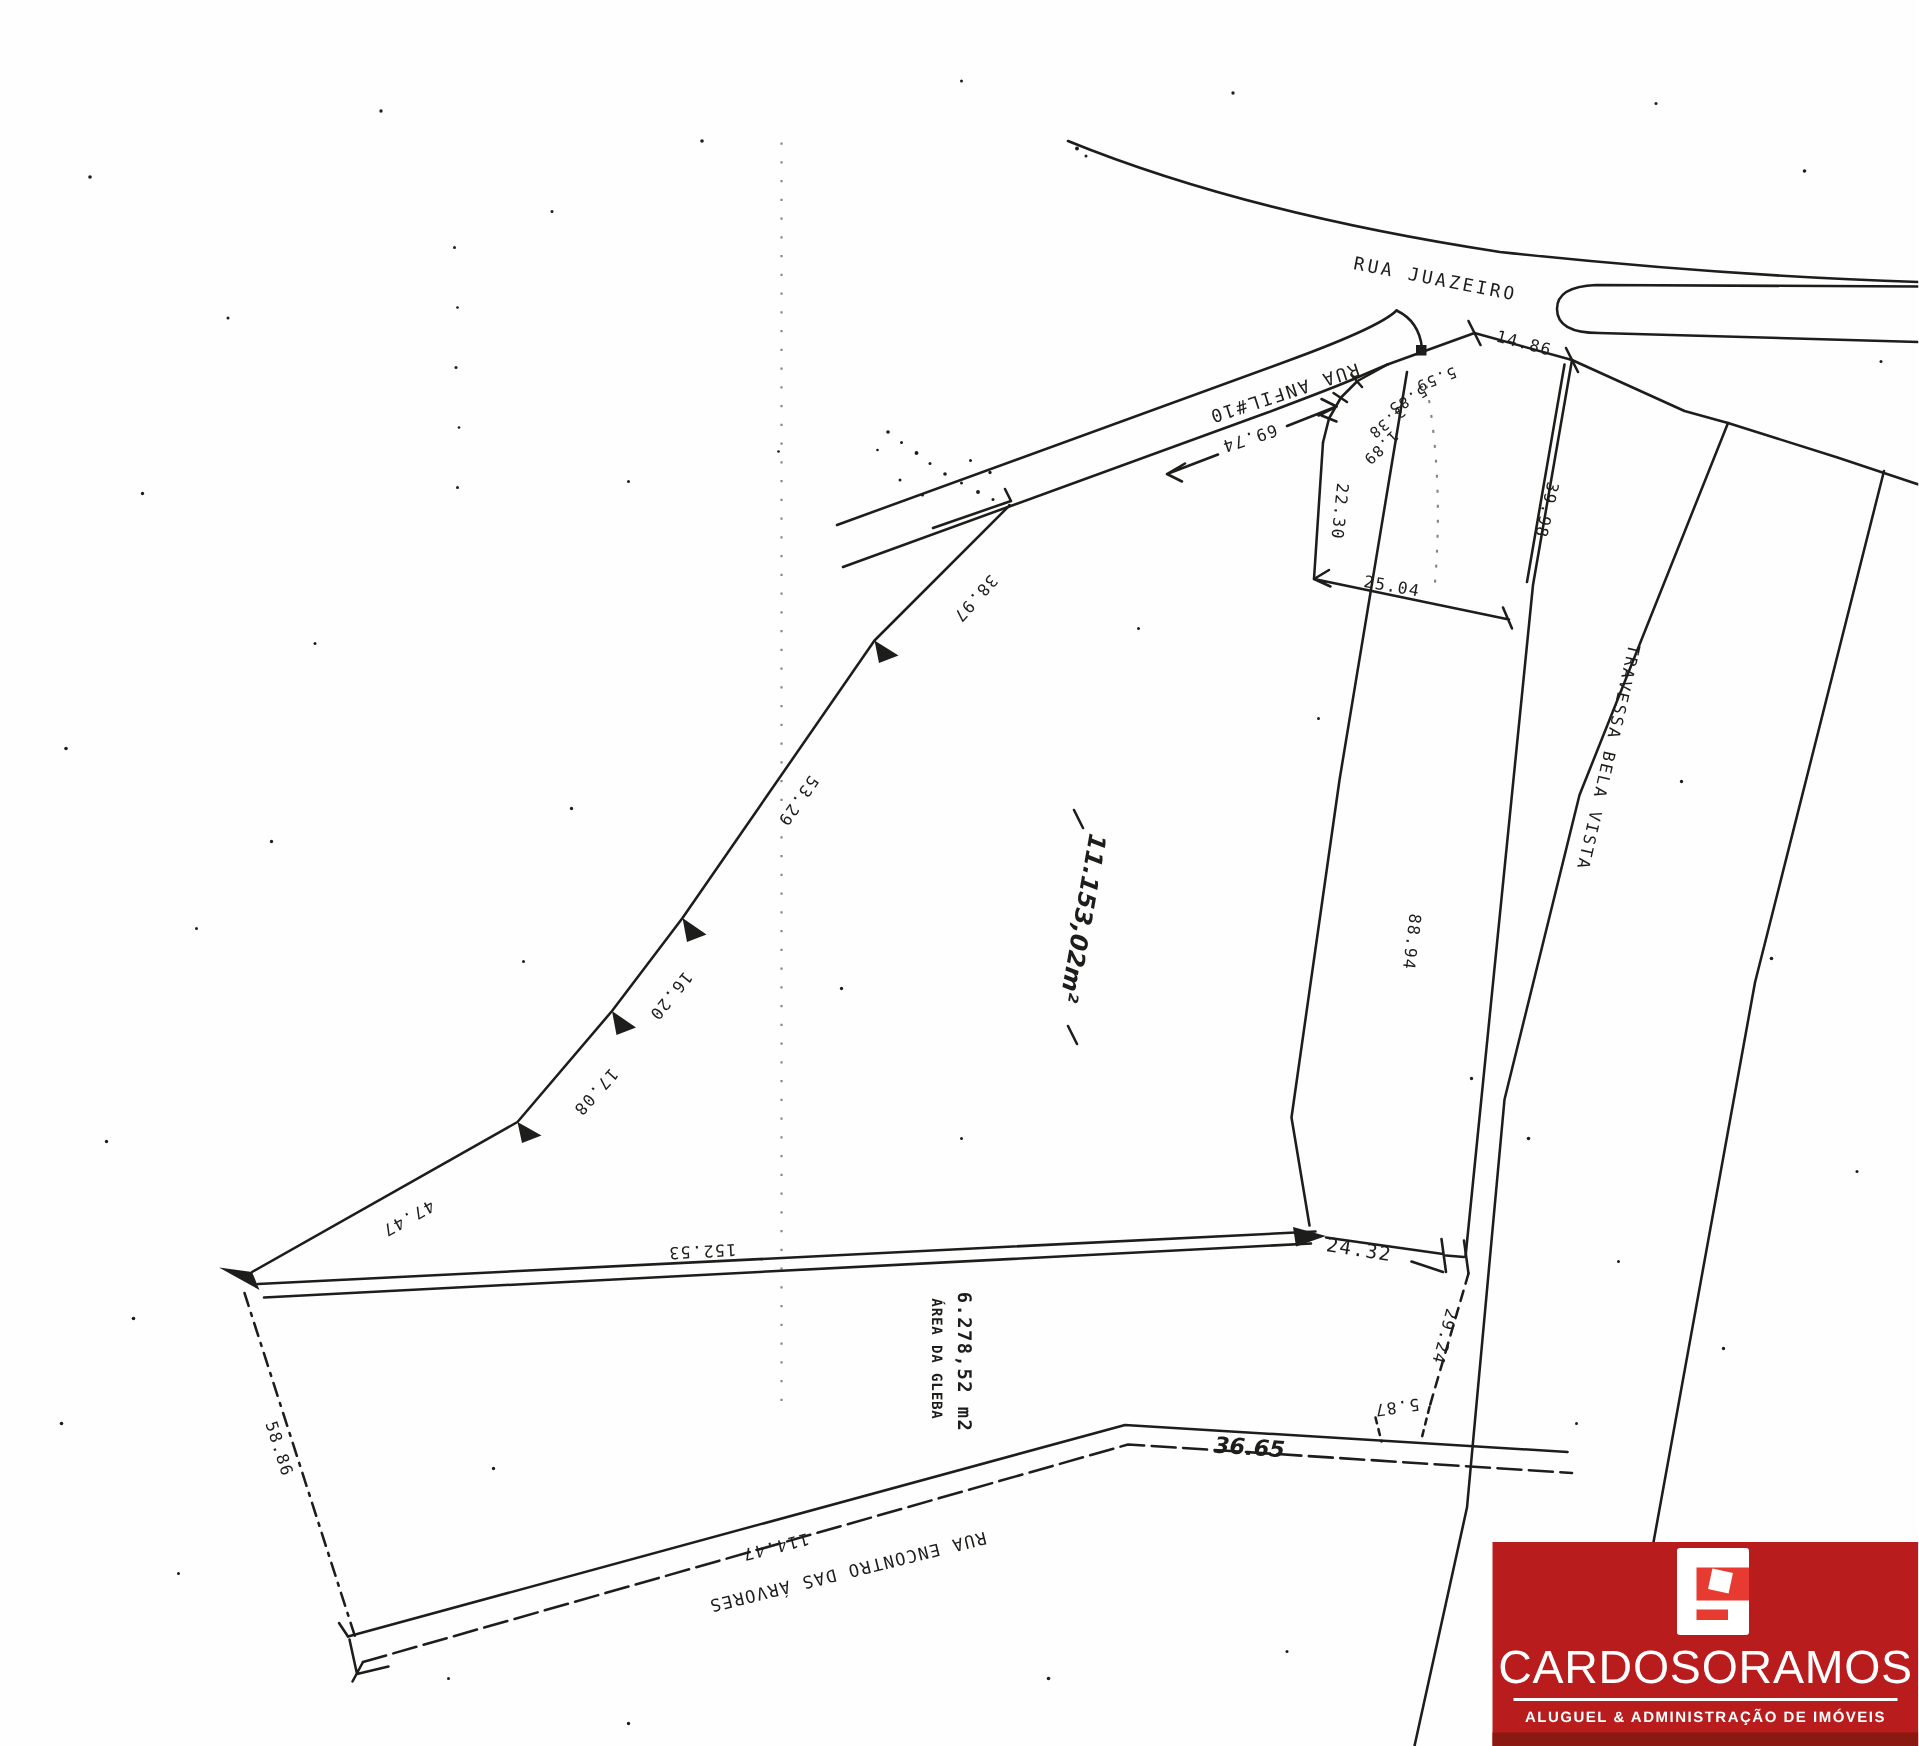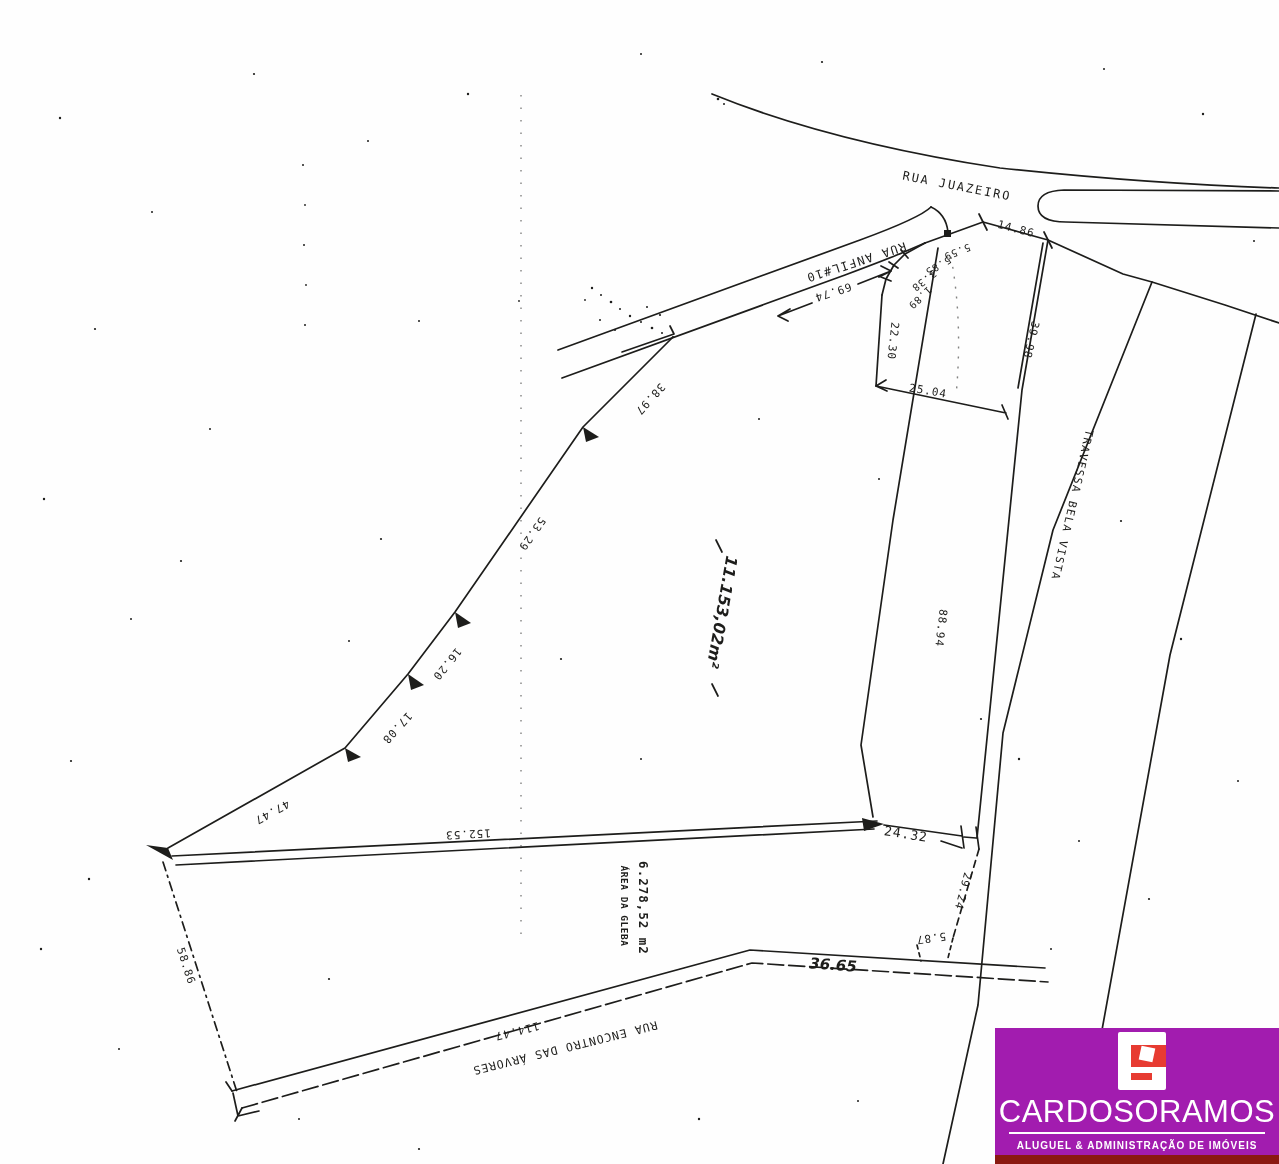--- a/index.html
+++ b/index.html
@@ -174,21 +174,21 @@
   <div class="lbl" style="left:906px;top:834px;font-size:13px;transform:translate(-50%,-50%) rotate(9deg);">24.32</div>
   <div class="lbl" style="left:963px;top:891px;transform:translate(-50%,-50%) rotate(105deg);">29.24</div>
   <div class="lbl" style="left:931px;top:938px;transform:translate(-50%,-50%) rotate(172deg);">5.87</div>
   <div class="lbl hand" style="left:833px;top:965px;transform:translate(-50%,-50%) rotate(4deg);">36.65</div>
   <div class="lbl" style="left:517px;top:1031px;transform:translate(-50%,-50%) rotate(166deg);">114.47</div>
 
   <div class="lbl areahand" style="left:722px;top:612px;transform:translate(-50%,-50%) rotate(100deg);">11.153,02m²</div>
   <div class="lbl glebat" style="left:624px;top:906px;transform:translate(-50%,-50%) rotate(90deg);">ÁREA DA GLEBA</div>
   <div class="lbl glebav" style="left:643px;top:908px;transform:translate(-50%,-50%) rotate(90deg);">6.278,52 m2</div>
 
-  <div class="logo" style="left: 995px; top: 1028px; width: 284px; height: 136px; background: #a21caf;">
+  <div class="logo" style="left: 995px; top: 1028px; width: 284px; height: 136px; background: #b91c1c;">
     <svg width="48" height="58" viewBox="0 0 48 58" style="position:absolute;left:123px;top:4px;">
       <rect x="0" y="0" width="48" height="58" rx="2" fill="#ffffff"></rect>
       <rect x="13" y="13" width="35" height="22" style="fill: rgb(231, 59, 49);"></rect>
       <rect x="22" y="15" width="14" height="14" fill="#ffffff" transform="rotate(12 29 22)"></rect>
       <rect x="13" y="41" width="21" height="7" style="fill: rgb(231, 59, 49);"></rect>
     </svg>
     <div class="brand">CARDOSORAMOS</div>
     <div class="underline"></div>
     <div class="tagline">ALUGUEL &amp; ADMINISTRAÇÃO DE IMÓVEIS</div>
     <div class="strip" style="background: rgb(138, 25, 17);"></div>

